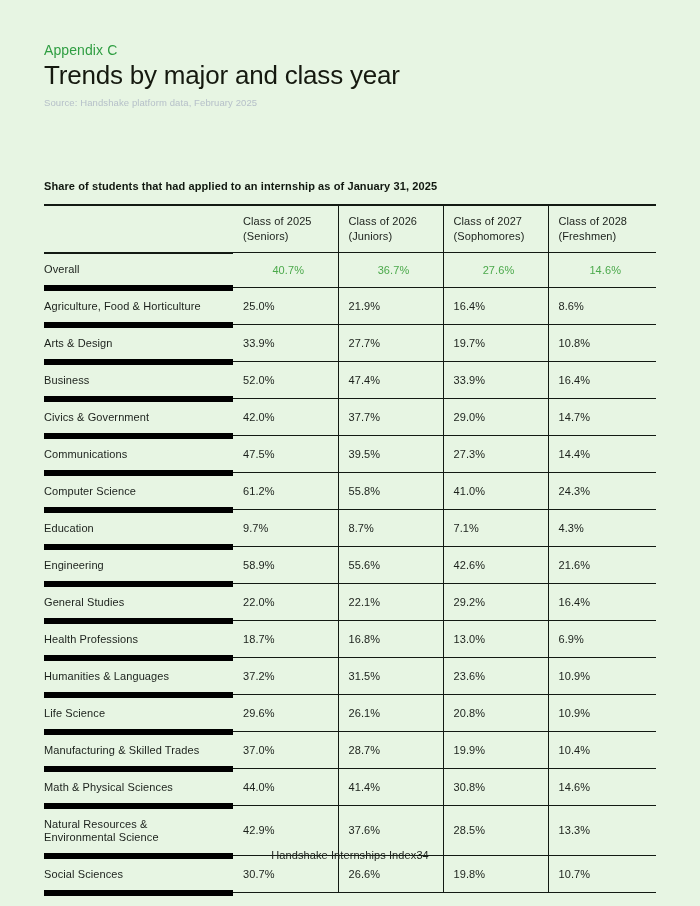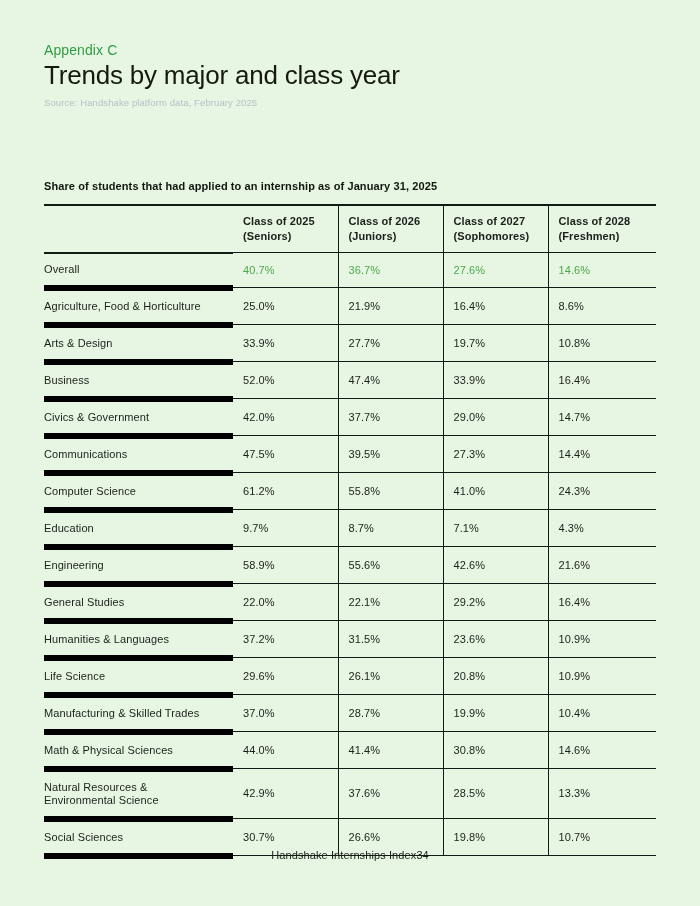--- a/index.html
+++ b/index.html
@@ -52,21 +52,21 @@
     color:#1b201b;
   }
   col.c-label  { width:189px; }
   col.c-v1     { width:105px; }
   col.c-v2     { width:105px; }
   col.c-v3     { width:105px; }
   col.c-v4     { width:108px; }
 
   thead th {
     border-top:2px solid #131a13;
-    font-weight:700;
+    font-weight:400;
     text-align:left;
     vertical-align:middle;
     padding:8px 4px 8px 10px;
     line-height:15px;
     letter-spacing:0.1px;
   }
   thead th.label-col { padding-left:0; border-bottom:2px solid #131a13; }
   thead th.value-col { border-bottom:1.5px solid #131a13; }
 
   
@@ -77,21 +77,21 @@
     padding:9px 4px 9px 10px;
     line-height:13px;
     letter-spacing:0.1px;
   }
   tbody td.label-cell {
     padding-left:0;
     border-bottom:6px solid #000000;
     white-space:pre-line;
   }
   tbody td.value-cell { border-bottom:1.5px solid #131a13; }
-  tbody tr.highlight td.value-cell { color:#4ba94b; }
+  tbody tr.highlight td.value-cell { color:#4ba94b;text-align:center; }
 
   .footer {
     position:absolute;
     left:44px; right:44px; top:849px;
     display:flex;
     justify-content:center;
     font-size:11px;
     line-height:13px;
     color:#1b201b;
     letter-spacing:0.1px;
@@ -204,20 +204,27 @@
           <td class="value-cell">21.6%</td>
         </tr>
         <tr>
           <td class="label-cell">General Studies</td>
           <td class="value-cell">22.0%</td>
           <td class="value-cell">22.1%</td>
           <td class="value-cell">29.2%</td>
           <td class="value-cell">16.4%</td>
         </tr>
         <tr>
+          <td class="label-cell">Health Professions</td>
+          <td class="value-cell">18.7%</td>
+          <td class="value-cell">16.8%</td>
+          <td class="value-cell">13.0%</td>
+          <td class="value-cell">6.9%</td>
+        </tr>
+        <tr>
           <td class="label-cell">Humanities &amp; Languages</td>
           <td class="value-cell">37.2%</td>
           <td class="value-cell">31.5%</td>
           <td class="value-cell">23.6%</td>
           <td class="value-cell">10.9%</td>
         </tr>
         <tr>
           <td class="label-cell">Life Science</td>
           <td class="value-cell">29.6%</td>
           <td class="value-cell">26.1%</td>

